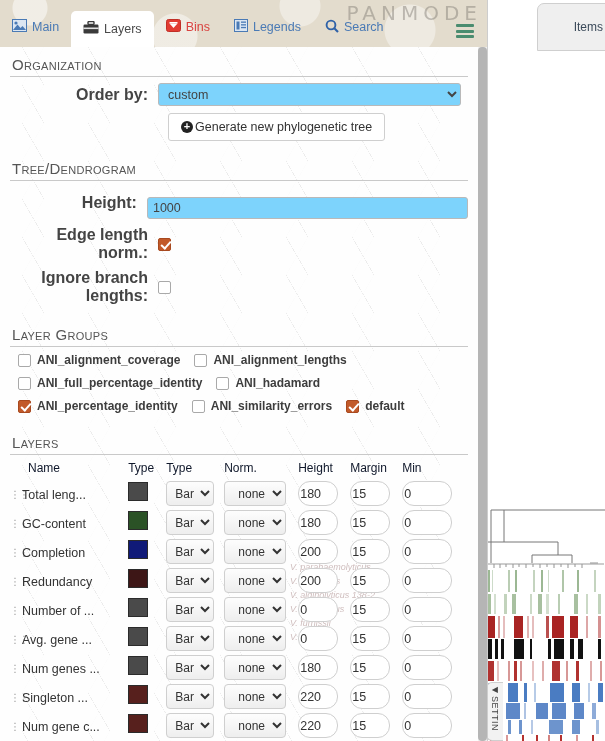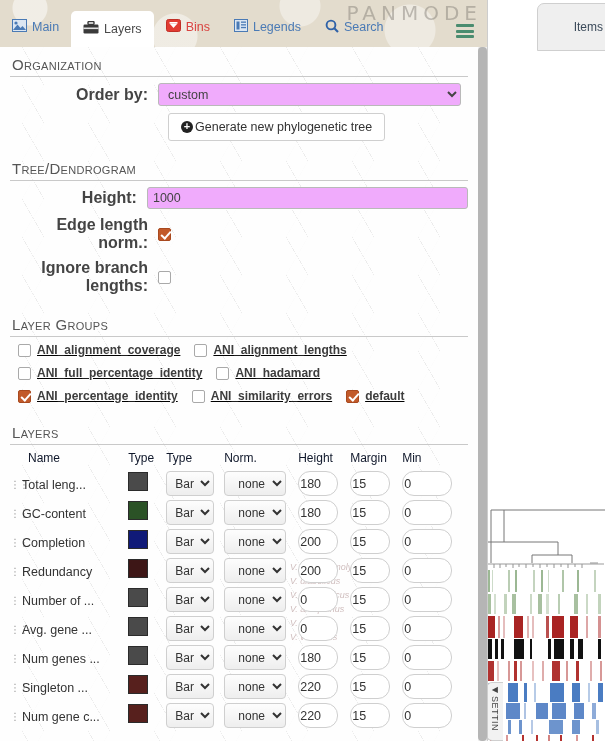--- a/index.html
+++ b/index.html
@@ -161,25 +161,25 @@
     width: 148px; text-align: right; padding-right: 10px;
     font-size: 16px; font-weight: bold; color: #444;
   }
   select.ctl, input.ctl {
     font-family: "Liberation Sans", sans-serif;
     font-size: 12.5px;
     color: #444;
     height: 22px;
     border: 1px solid #b9b9b9;
     border-radius: 3px;
-    background: #f0abfc;
+    background: #7dd3fc;
     padding: 0 5px;
   }
   select.ctl { width: 303px; height: 23px; }
-  input.hgt { width: 348px; }
+  input.hgt { width: 348px; margin-top: 10px; }
   .cbx {
     width: 13px; height: 13px;
     border: 1px solid #a9a9a9;
     border-radius: 2px;
     background: #fff;
     display: inline-block;
     position: relative;
     cursor: pointer;
     flex: none;
   }
@@ -203,21 +203,21 @@
   }
   .plus-ico {
     width: 12px; height: 12px; border-radius: 50%;
     background: #222; color: #fff;
     font-size: 11px; line-height: 11px; text-align: center;
     margin-right: 2px; font-weight: bold;
     display: inline-block;
   }
 
   
-  .lg-row { display: flex; align-items: center; margin-bottom: 9px; padding-left: 8px; text-decoration: underline; }
+  .lg-row { display: flex; align-items: center; margin-bottom: 9px; padding-left: 8px; }
   .lg-item { display: flex; align-items: center; gap: 6px; margin-right: 14px; }
   .lg-item span { font-size: 12px; font-weight: bold; color: #3d3d3d; }
 
   
   #ltable { width: 100%; border-collapse: collapse; margin-top: 2px; }
   #ltable th {
     font-size: 12px; font-weight: normal; color: #0f172a;
     text-align: left; padding: 0 0 4px 0;
   }
   #ltable td { padding: 2px 0; }

